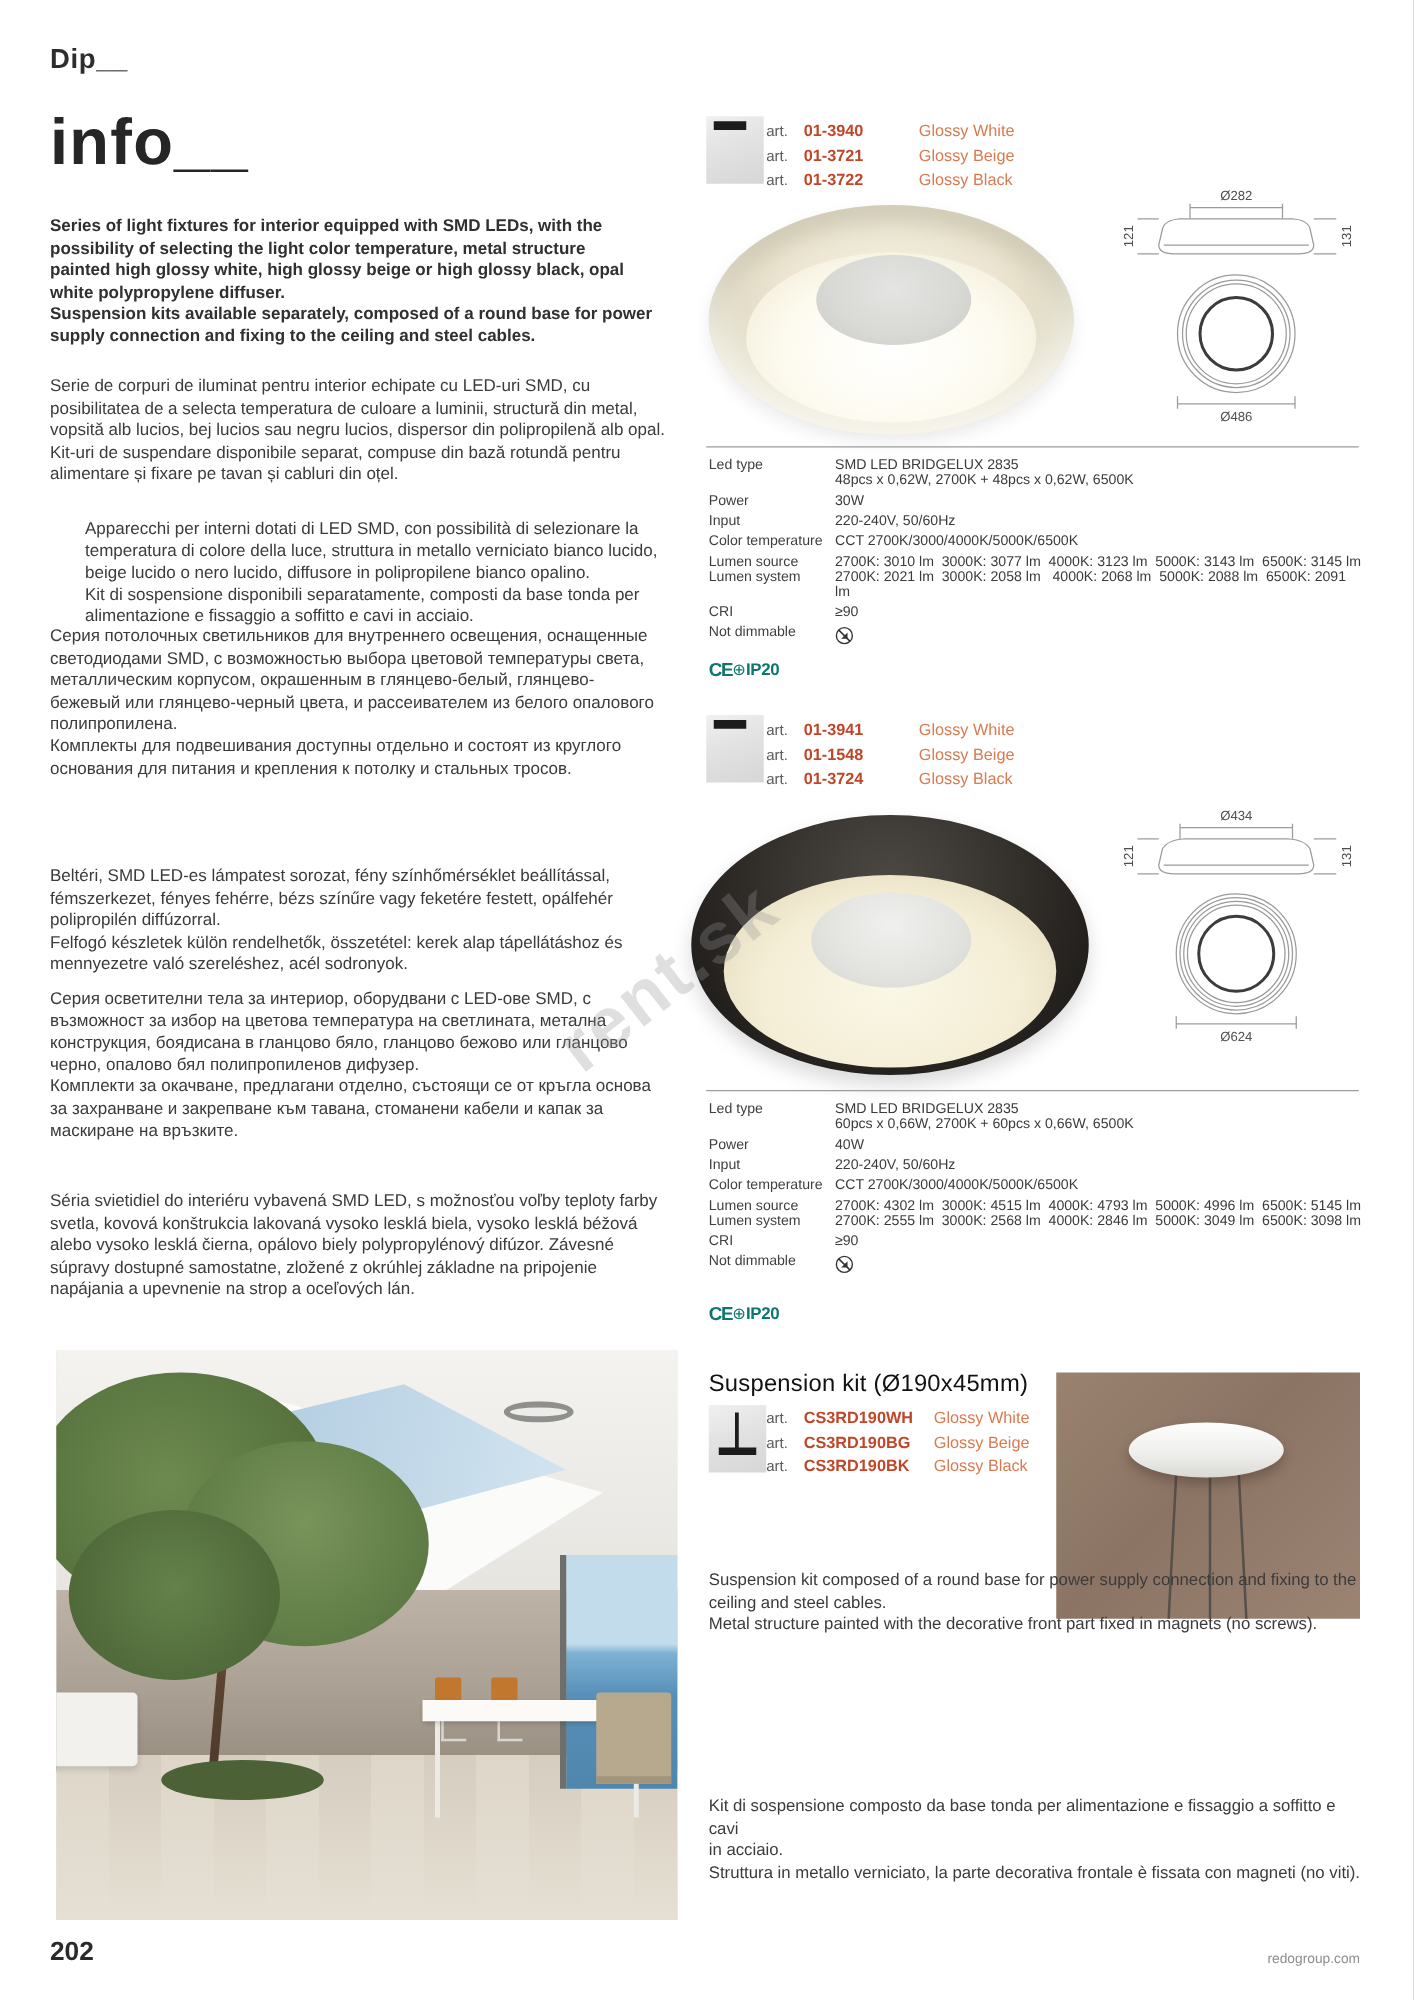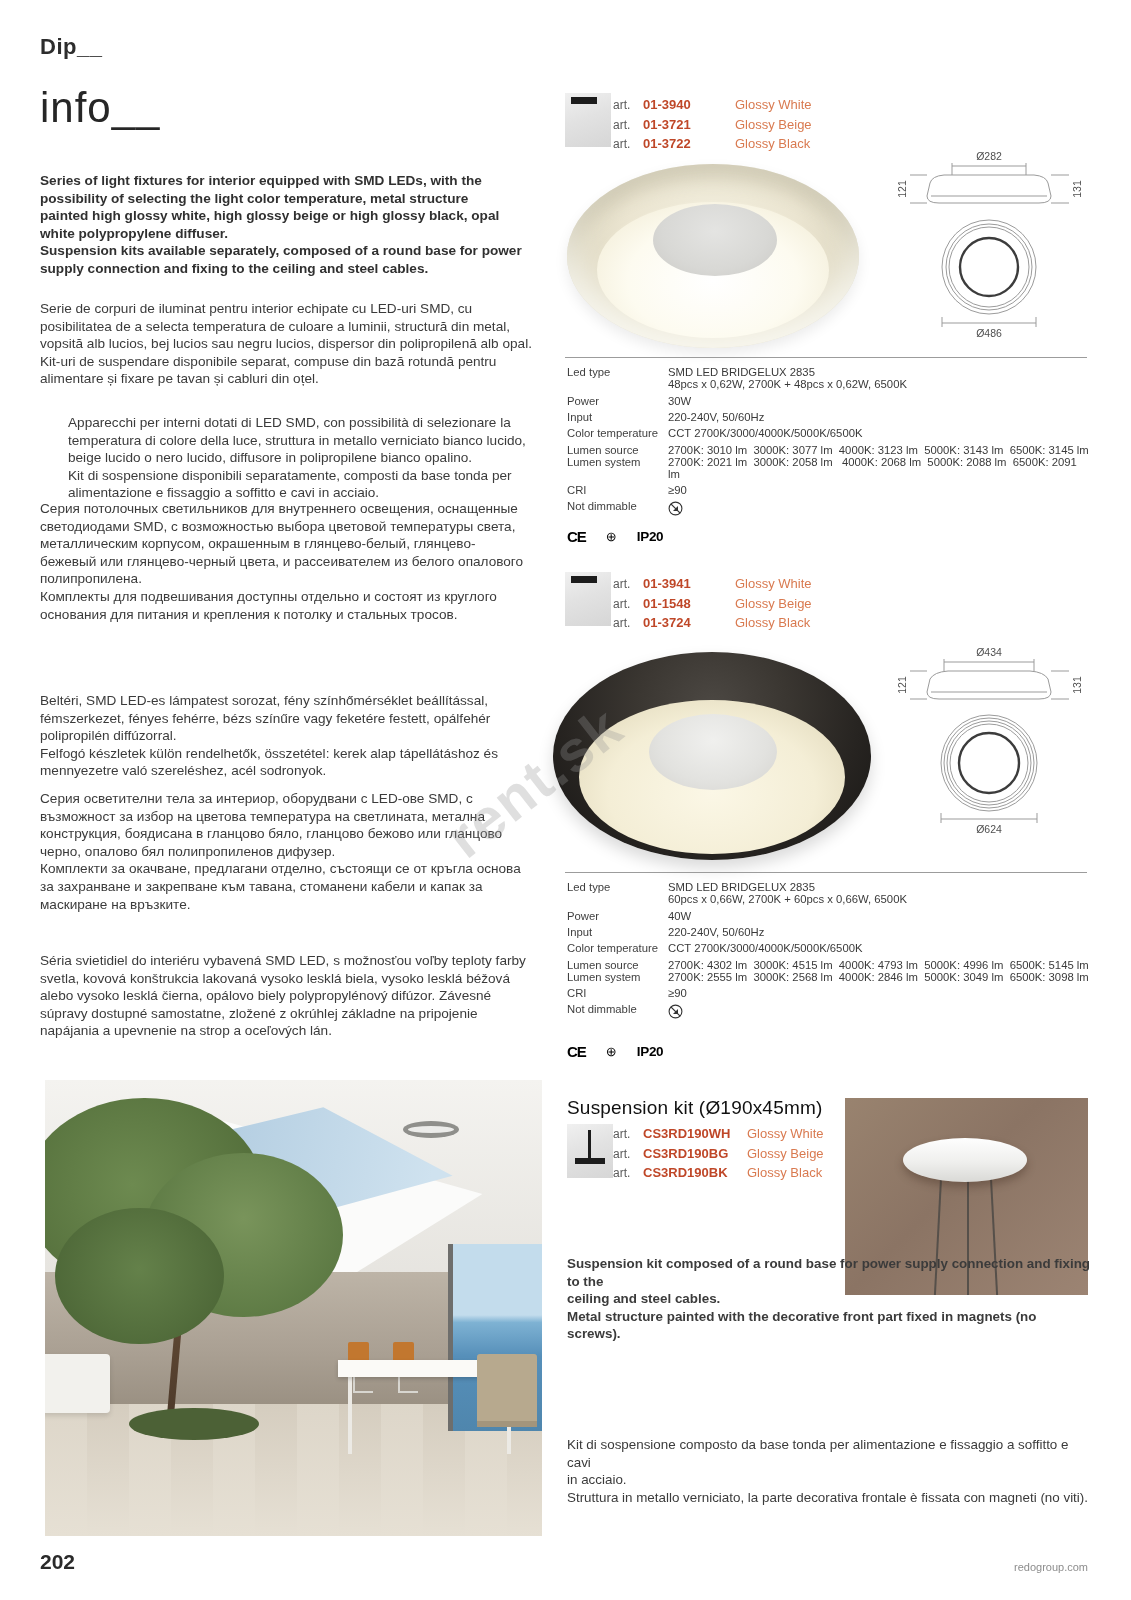--- a/index.html
+++ b/index.html
@@ -1,21 +1,21 @@
 <!DOCTYPE html>
 <html><head>
 <meta charset="utf-8">
 <style>
   * { margin:0; padding:0; box-sizing:border-box; }
   body { background:#888; font-family:"Liberation Sans", sans-serif; }
   .page { position:relative; width:1131px; height:1600px; background:#fff; margin:0 auto; overflow:hidden; }
 
   
   .brand { position:absolute; left:40px; top:34px; font-size:22px; font-weight:bold; color:#2d2d2d; letter-spacing:.5px; }
-  .title { position:absolute; left:40px; top:84px; font-size:42px; font-weight:400; color:#262626; letter-spacing:1px; }
+  .title { position:absolute; left:40px; top:84px; font-size:52px; font-weight:700; color:#262626; letter-spacing:1px; }
   .para { position:absolute; left:40px; width:502px; font-size:13.6px; line-height:17.6px; color:#3b3b3b; white-space:pre-line; }
   .para.bold { font-weight:bold; color:#303030; }
   .p-en { top:172px; } .p-ro { top:300px; } .p-it { top:414px;margin-left:28px; } .p-ru { top:500px; }
   .p-hu { top:692px; } .p-bg { top:790px; } .p-sk { top:952px; }
 
   
   .watermark { position:absolute; left:432px; top:748px; font-size:58px; font-weight:bold;
     color:rgba(150,150,150,.30); transform:rotate(-38deg); letter-spacing:2px; z-index:5; pointer-events:none; }
   .art-icon { position:absolute; width:46px; height:54px;
     background:linear-gradient(160deg,#f0f0f0 0%,#e2e2e2 45%,#d6d6d6 100%); }
@@ -54,21 +54,21 @@
   .dim .thick { stroke:#3c3c3c; stroke-width:2.4; }
   .dim text { fill:#4f4f4f; font-size:10.5px; font-family:"Liberation Sans",sans-serif; }
 
   
   .divider { position:absolute; width:522px; border-top:1px solid #9c9c9c; }
   .spec-table { position:absolute; width:522px; }
   .spec-row { display:flex; align-items:flex-start; padding:2.2px 0; font-size:11.3px; color:#3a3a3a; }
   .spec-label { width:101px; flex-shrink:0; color:#3f3f3f; }
   .spec-value { white-space:pre-wrap; }
   .nd-icon { margin-top:1px; }
-  .certs { position:absolute; display:flex; align-items:center; gap:20px; color:#000000; }
+  .certs { position:absolute; display:flex; gap:0; color:#0f766e; }
   .ce-mark { font-size:15px; font-weight:bold; letter-spacing:-1px; }
   .class2 { font-size:13px; }
   .ip-mark { font-size:13.5px; font-weight:800; letter-spacing:-.3px; }
 
   
   .kit-title { position:absolute; left:567px; top:1097px; font-size:19px; font-weight:500; color:#111; letter-spacing:.2px; }
   .kit-photo { position:absolute; left:845px; top:1098px; width:243px; height:197px; overflow:hidden;
     background:linear-gradient(135deg,#99836f 0%,#8b7464 45%,#9c8473 100%); }
   .canopy { position:absolute; left:58px; top:40px; width:124px; height:44px; border-radius:50%;
     background:linear-gradient(#fefefe 0%,#efefed 55%,#d9d9d6 100%); box-shadow:0 5px 9px rgba(60,40,30,.35); }
@@ -375,21 +375,21 @@
     </div>
   </div>
 
   <div class="kit-photo">
     <div class="cable c1"></div>
     <div class="cable c2"></div>
     <div class="cable c3"></div>
     <div class="canopy"></div>
   </div>
 
-  <div class="kit-desc kd-en" style="font-weight:bold;">Suspension kit composed of a round base for power supply connection and fixing to the
+  <div class="kit-desc kd-en" style="font-weight:normal;">Suspension kit composed of a round base for power supply connection and fixing to the
 ceiling and steel cables.
 Metal structure painted with the decorative front part fixed in magnets (no screws).</div>
   <div class="kit-desc kd-it">Kit di sospensione composto da base tonda per alimentazione e fissaggio a soffitto e cavi
 in acciaio.
 Struttura in metallo verniciato, la parte decorativa frontale è fissata con magneti (no viti).</div>
 
   <div class="interior">
     <div class="int-ceiling"></div>
     <div class="int-well"></div>
     <div class="int-glass"></div>

